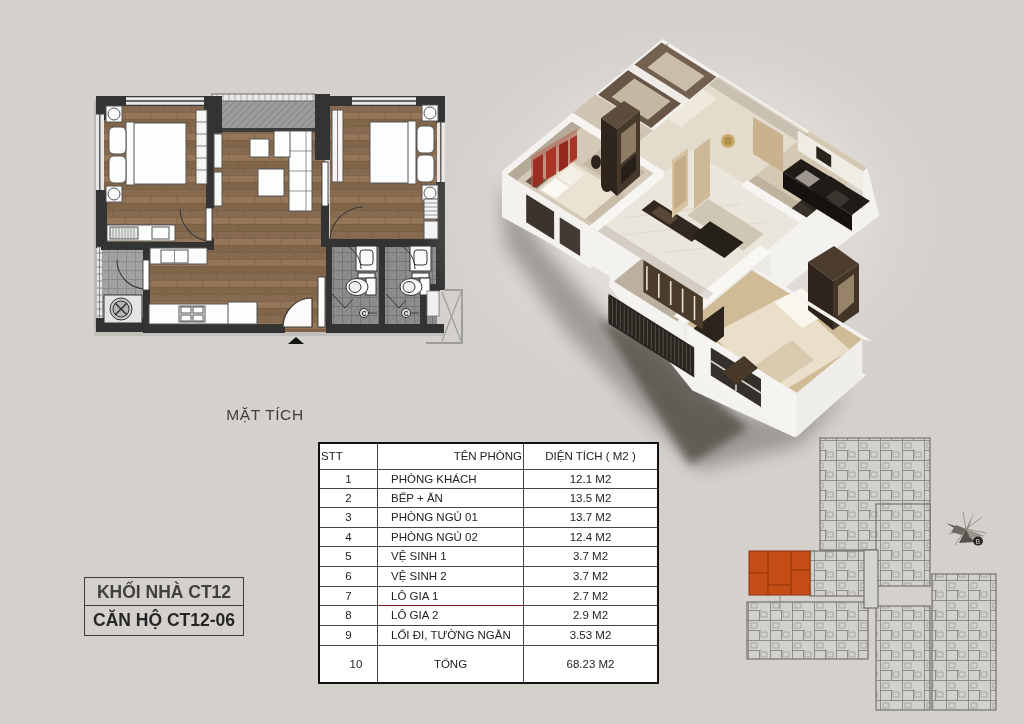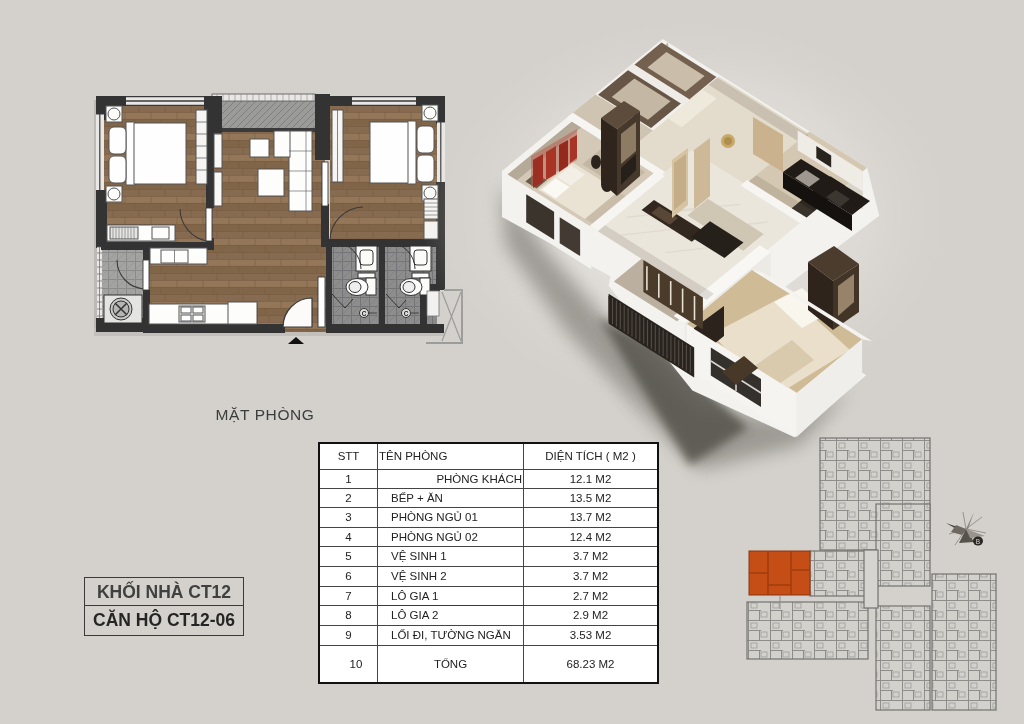--- a/index.html
+++ b/index.html
@@ -524,39 +524,39 @@
   <path d="M966,530 L946,523 L963,533 Z" fill="#4a4641"></path>
   <path d="M959,543 L966,529 L974,542 Z" fill="#56524c"></path>
   <path d="M966,529 L974,512 L968,529 Z" fill="#88847d"></path>
   <path d="M966,529 L985,536 L970,538 Z" fill="#99958e"></path>
   <path d="M956,525 L966,529 L962,535 L951,532 Z" fill="#6e6a63"></path>
   <ellipse cx="978" cy="541" rx="5" ry="4.5" fill="#2a2724"></ellipse>
   <text x="978" y="544" font-size="6.5" fill="#d8d5d0" text-anchor="middle" font-family="Liberation Sans">B</text>
 </g>
 </svg>
 
-<div class="abs" style="left:200px;top:406px;width:130px;text-align:center;font-size:15.5px;color:#3d3d3d;letter-spacing:0.6px;">MẶT PHÒNG</div>
+<div class="abs" style="left:200px;top:406px;width:130px;text-align:center;font-size:15.5px;color:#3d3d3d;letter-spacing:0.6px;">MẶT TÍCH</div>
 
 <div class="abs" style="left:84px;top:577px;width:158px;border:1.5px solid #3a3a3a;">
   <div style="height:27px;line-height:28px;text-align:center;font-size:17.5px;font-weight:bold;color:#404040;border-bottom:1.5px solid #3a3a3a;">KHỐI NHÀ CT12</div>
   <div style="height:29px;line-height:29px;text-align:center;font-size:17.5px;font-weight:bold;color:#252525;">CĂN HỘ CT12-06</div>
 </div>
 
 <div class="abs" style="left:318px;top:442px;width:337px;background:#fff;border:2px solid #111;">
 
   <table style="width:100%;border-collapse:collapse;font-size:11.5px;color:#222;">
     <tbody>
         <tr style="height:25px;">
-          <td style="border-right:1px solid #444;border-bottom:1px solid #444;width:55px;text-align:center;">STT</td>
-          <td style="border-right:1px solid #444;border-bottom:1px solid #444;width:143px;text-align:left;margin-top:47px;">TÊN PHÒNG</td>
+          <td style="border-right:1px solid #444;border-bottom:1px solid #444;width:55px;text-align:left;">STT</td>
+          <td style="border-right:1px solid #444;border-bottom:1px solid #444;width:143px;text-align:right;margin-top:47px;">TÊN PHÒNG</td>
           <td style="border-bottom:1px solid #444;text-align:center;">DIỆN TÍCH ( M2 )</td>
         </tr>
     <tr style="height:19px;">
           <td style="border-right:1px solid #444;border-bottom:1px solid #444;text-align:center;">1</td>
-          <td style="border-right:1px solid #444;border-bottom:1px solid #444;padding-left:13px;text-align:right;">PHÒNG KHÁCH</td>
+          <td style="border-right:1px solid #444;border-bottom:1px solid #444;padding-left:13px;">PHÒNG KHÁCH</td>
           <td style="border-bottom:1px solid #444;text-align:center;">12.1 M2</td>
         </tr>
     <tr style="height:19px;">
           <td style="border-right:1px solid #444;border-bottom:1px solid #444;text-align:center;">2</td>
           <td style="border-right:1px solid #444;border-bottom:1px solid #444;padding-left:13px;">BẾP + ĂN</td>
           <td style="border-bottom:1px solid #444;text-align:center;">13.5 M2</td>
         </tr>
     <tr style="height:20px;">
           <td style="border-right:1px solid #444;border-bottom:1px solid #444;text-align:center;">3</td>
           <td style="border-right:1px solid #444;border-bottom:1px solid #444;padding-left:13px;">PHÒNG NGỦ 01</td>

